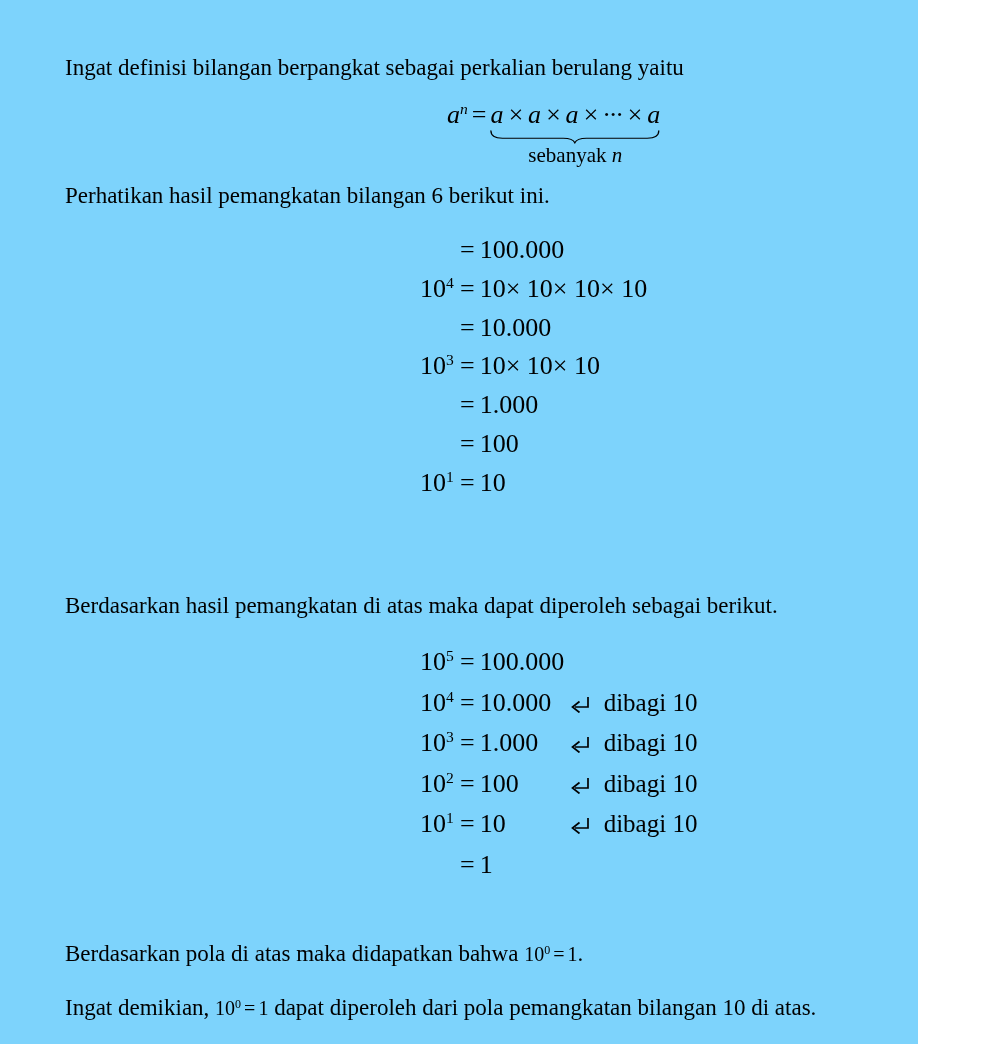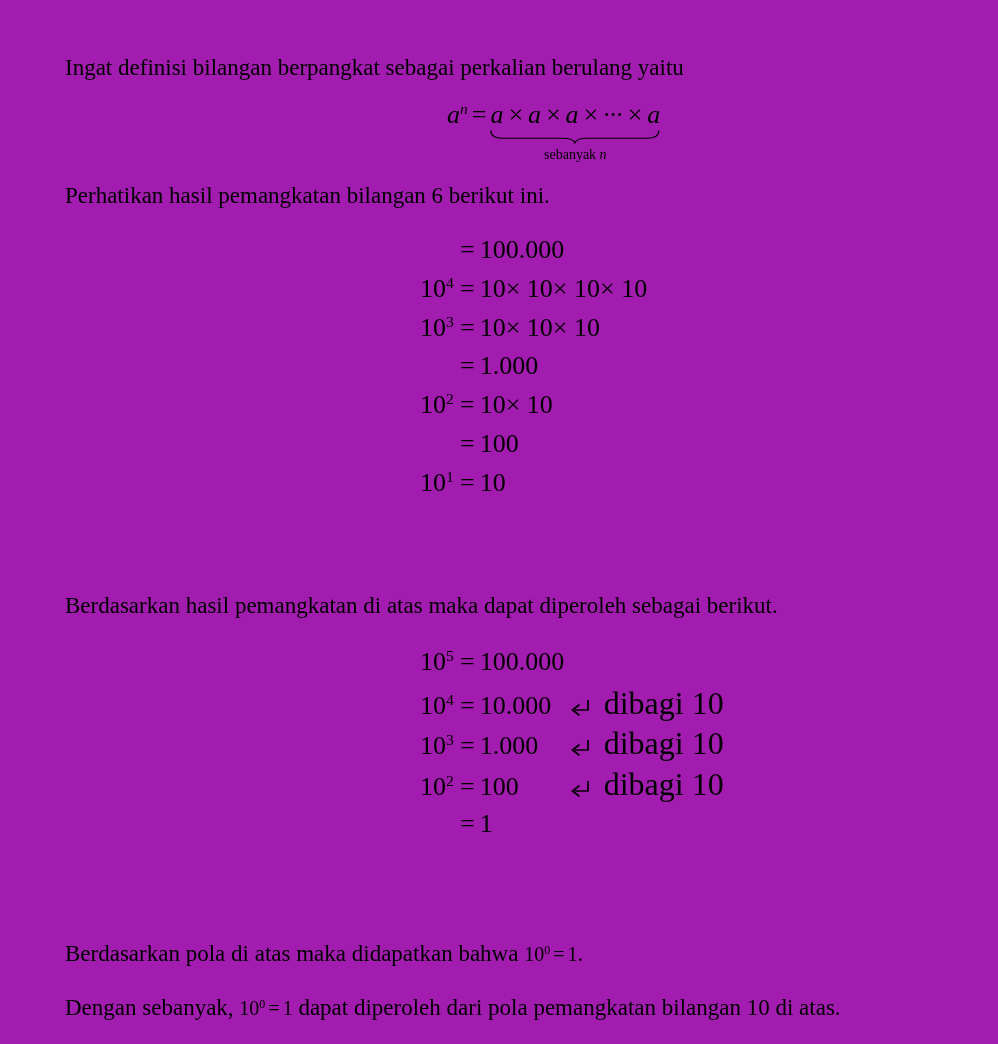--- a/index.html
+++ b/index.html
@@ -1,46 +1,46 @@
 <!DOCTYPE html>
 <html><head>
 <meta charset="utf-8">
 <style>
   html,body{margin:0;padding:0;background:#ffffff;}
   .page{
-    position:relative;width:998px;height:1044px;background:#a21caf;color:#000000;
+    position:relative;width:918px;height:1044px;background:#7dd3fc;color:#000000;
     font-family:"Liberation Serif","DejaVu Serif",serif;overflow:hidden;
   }
   p.body{
     position:absolute;left:65px;margin:0;font-size:23px;line-height:30px;
     white-space:nowrap;
   }
   sup{font-size:0.6em;line-height:0;vertical-align:0.55em;}
 
   
   .formula{position:absolute;left:447px;top:99px;font-size:26px;font-style:italic;line-height:32px;white-space:nowrap;}
   .formula .feq{font-style:normal;padding:0 4px;}
   .fbrace-wrap{position:relative;display:inline-block;word-spacing:-3px;}
   .brace-svg{position:absolute;left:0;top:31px;width:100%;height:14px;}
   .flabel{
     position:absolute;left:0;top:46px;width:100%;text-align:center;
-    font-size:14px;font-style:normal;line-height:20px;word-spacing:0;
+    font-size:21px;font-style:normal;line-height:20px;word-spacing:0;
   }
   .flabel i{font-style:italic;}
 
   
   .eqblock{position:absolute;left:420px;font-size:26px;white-space:nowrap;}
   #power-block{top:231px;}
   #pattern-block{top:642px;}
   #power-block .eqrow{line-height:38.75px;height:38.75px;}
   #pattern-block .eqrow{line-height:40.5px;height:40.5px;}
   .eqrow .lhs{display:inline-block;min-width:38px;}
   .eqrow .eqs{padding:0 5px 0 2px;}
   .eqrow .rhs{display:inline-block;min-width:88px;}
-  .note{display:inline-block;font-size:32px;}
+  .note{display:inline-block;font-size:25px;}
   .note svg{vertical-align:-2px;margin-right:13px;}
 
   
   .imath{font-size:20px;white-space:nowrap;}
   .imath .eqs{padding:0 3px;}
 </style>
 </head>
 <body>
 
 <div class="page">
@@ -51,43 +51,47 @@
     <span>a</span><sup>n</sup><span class="feq">=</span><span class="fbrace-wrap"><span>a × a × a × ··· × a</span><svg class="brace-svg" viewBox="0 0 190 17" preserveAspectRatio="none">
           <path d="M1,1 C1,7 5,10 14,10 L82,10 C89,10 93,11 95,15.5 C97,11 101,10 108,10 L176,10 C185,10 189,7 189,1" fill="none" stroke="#000000" stroke-width="1.4" stroke-linecap="round"></path>
         </svg><span class="flabel"><span>sebanyak </span><i>n</i></span></span>
   </div>
 
   <p class="body" style="top:181px">Perhatikan hasil pemangkatan bilangan 6 berikut ini.</p>
 
   <div class="eqblock" id="power-block">
     <div class="eqrow"><span class="lhs"></span><span class="eqs">=</span><span class="rhs">100.000</span></div>
     <div class="eqrow"><span class="lhs"><span>10</span><sup>4</sup></span><span class="eqs">=</span><span class="rhs">10× 10× 10× 10</span></div>
+    <div class="eqrow"><span class="lhs"></span><span class="eqs">=</span><span class="rhs">10.000</span></div>
     <div class="eqrow"><span class="lhs"><span>10</span><sup>3</sup></span><span class="eqs">=</span><span class="rhs">10× 10× 10</span></div>
     <div class="eqrow"><span class="lhs"></span><span class="eqs">=</span><span class="rhs">1.000</span></div>
-    <div class="eqrow"><span class="lhs"><span>10</span><sup>2</sup></span><span class="eqs">=</span><span class="rhs">10× 10</span></div>
     <div class="eqrow"><span class="lhs"></span><span class="eqs">=</span><span class="rhs">100</span></div>
     <div class="eqrow"><span class="lhs"><span>10</span><sup>1</sup></span><span class="eqs">=</span><span class="rhs">10</span></div>
   </div>
 
   <p class="body" style="top:591px">Berdasarkan hasil pemangkatan di atas maka dapat diperoleh sebagai berikut.</p>
 
   <div class="eqblock" id="pattern-block">
     <div class="eqrow"><span class="lhs"><span>10</span><sup>5</sup></span><span class="eqs">=</span><span class="rhs">100.000</span></div>
     <div class="eqrow"><span class="lhs"><span>10</span><sup>4</sup></span><span class="eqs">=</span><span class="rhs">10.000</span><span class="note"><svg width="23" height="17" viewBox="0 0 23 17">
             <path d="M20 1 V11 H7" fill="none" stroke="#000000" stroke-width="1.7"></path>
             <path d="M11.5 5.5 L4.5 11 L11.5 16.5" fill="none" stroke="#000000" stroke-width="1.7"></path>
           </svg><span>dibagi 10</span></span></div>
     <div class="eqrow"><span class="lhs"><span>10</span><sup>3</sup></span><span class="eqs">=</span><span class="rhs">1.000</span><span class="note"><svg width="23" height="17" viewBox="0 0 23 17">
             <path d="M20 1 V11 H7" fill="none" stroke="#000000" stroke-width="1.7"></path>
             <path d="M11.5 5.5 L4.5 11 L11.5 16.5" fill="none" stroke="#000000" stroke-width="1.7"></path>
           </svg><span>dibagi 10</span></span></div>
     <div class="eqrow"><span class="lhs"><span>10</span><sup>2</sup></span><span class="eqs">=</span><span class="rhs">100</span><span class="note"><svg width="23" height="17" viewBox="0 0 23 17">
             <path d="M20 1 V11 H7" fill="none" stroke="#000000" stroke-width="1.7"></path>
             <path d="M11.5 5.5 L4.5 11 L11.5 16.5" fill="none" stroke="#000000" stroke-width="1.7"></path>
           </svg><span>dibagi 10</span></span></div>
+    <div class="eqrow"><span class="lhs"><span>10</span><sup>1</sup></span><span class="eqs">=</span><span class="rhs">10</span><span class="note"><svg width="23" height="17" viewBox="0 0 23 17">
+            <path d="M20 1 V11 H7" fill="none" stroke="#000000" stroke-width="1.7"></path>
+            <path d="M11.5 5.5 L4.5 11 L11.5 16.5" fill="none" stroke="#000000" stroke-width="1.7"></path>
+          </svg><span>dibagi 10</span></span></div>
     <div class="eqrow"><span class="lhs"></span><span class="eqs">=</span><span class="rhs">1</span></div>
   </div>
 
   <p class="body" style="top:939px"><span>Berdasarkan pola di atas maka didapatkan bahwa </span><span class="imath"><span>10</span><sup>0</sup><span class="eqs">=</span><span>1</span></span><span>.</span></p>
 
-  <p class="body" style="top:993px"><span>Dengan sebanyak, </span><span class="imath"><span>10</span><sup>0</sup><span class="eqs">=</span><span>1</span></span><span> dapat diperoleh dari pola pemangkatan bilangan 10 di atas.</span></p>
+  <p class="body" style="top:993px"><span>Ingat demikian, </span><span class="imath"><span>10</span><sup>0</sup><span class="eqs">=</span><span>1</span></span><span> dapat diperoleh dari pola pemangkatan bilangan 10 di atas.</span></p>
 
 </div>
 
 </body></html>

